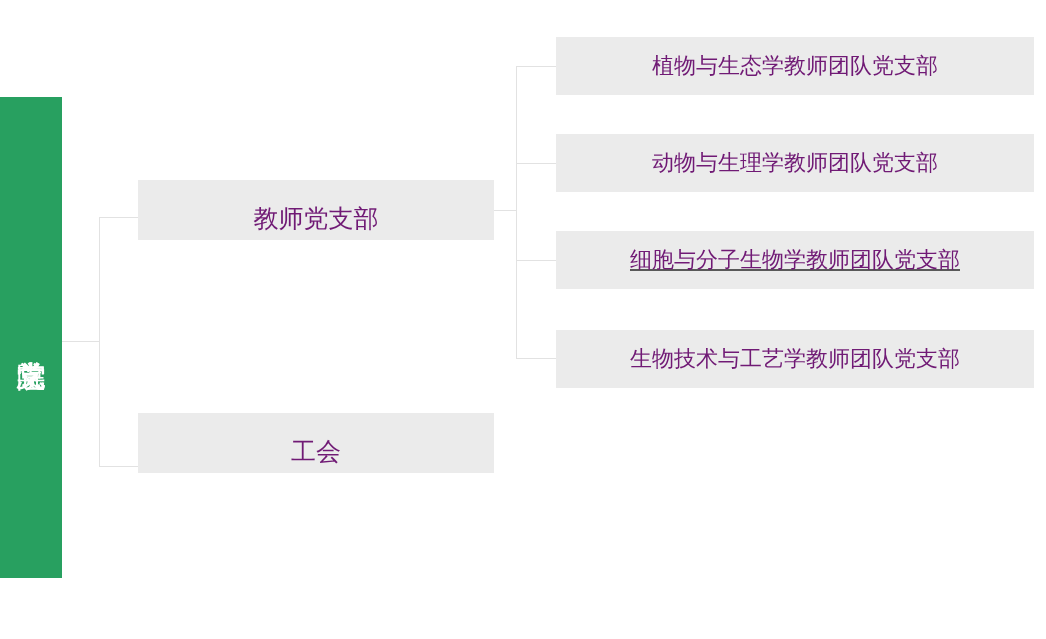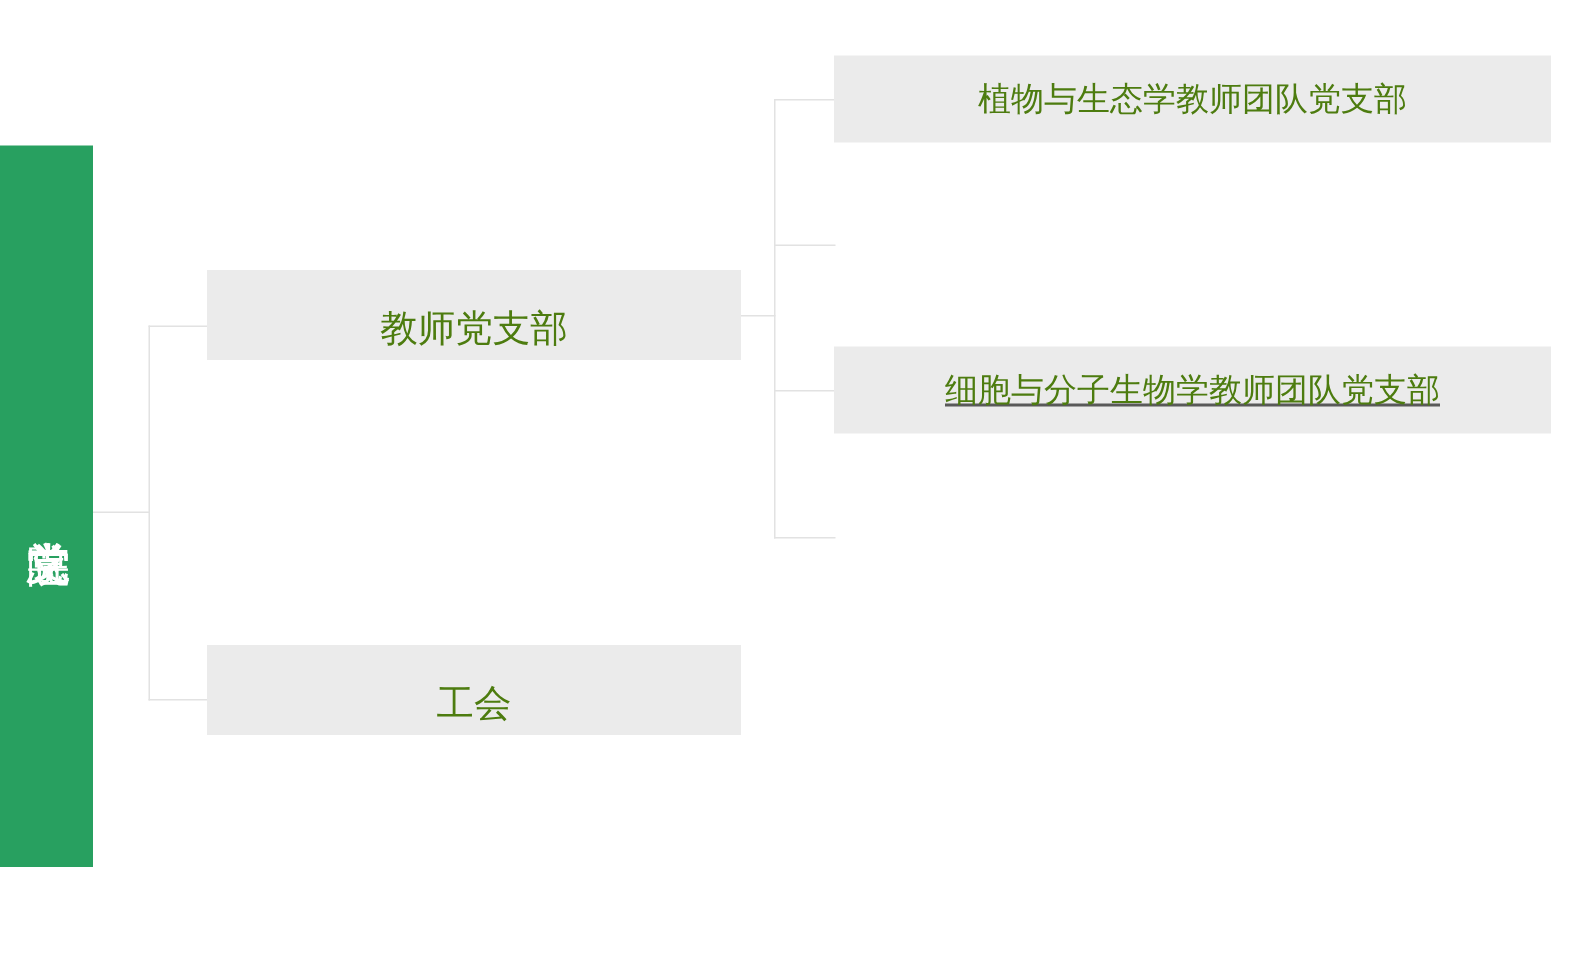--- a/index.html
+++ b/index.html
@@ -48,33 +48,33 @@
     position: absolute;
     background: #ebebeb;
     display: flex;
     align-items: center;
     justify-content: center;
     box-sizing: border-box;
     color: #595959;
     white-space: nowrap;
   }
   .node-label {
-    color: #4d7c0f;
+    color: #701a75;
     font-weight: 400;
   }
 
   
   .level2 {
     left: 138px;
     width: 356px;
     height: 60px;
   }
   .level2 .node-label { font-size: 25px; margin-top: 16px; }
   #node-teacher-branch { top: 180px; }
-  #node-labor-union    { top: 430px; align-items: center; }
+  #node-labor-union    { top: 413px; align-items: center; }
 
   
   .level3 {
     left: 556px;
     width: 478px;
     height: 58px;
   }
   .level3 .node-label { font-size: 22px; }
   #node-leaf-0 { top: 37px; }
   #node-leaf-1 { top: 134px; }
@@ -127,17 +127,23 @@
   <div class="conn conn-h" id="conn-teacher-stub"></div>
   <div class="conn conn-v" id="conn-right-trunk"></div>
   <div class="conn conn-h" id="conn-to-leaf-0"></div>
   <div class="conn conn-h" id="conn-to-leaf-1"></div>
   <div class="conn conn-h" id="conn-to-leaf-2"></div>
   <div class="conn conn-h" id="conn-to-leaf-3"></div>
 
   <div class="node level3" id="node-leaf-0">
     <span class="node-label">植物与生态学教师团队党支部</span>
   </div>
+  <div class="node level3" id="node-leaf-1">
+    <span class="node-label">动物与生理学教师团队党支部</span>
+  </div>
   <div class="node level3" id="node-leaf-2">
     <span class="node-label">细胞与分子生物学教师团队党支部</span>
+  </div>
+  <div class="node level3" id="node-leaf-3">
+    <span class="node-label">生物技术与工艺学教师团队党支部</span>
   </div>
 
 </div>
 
 </body></html>

